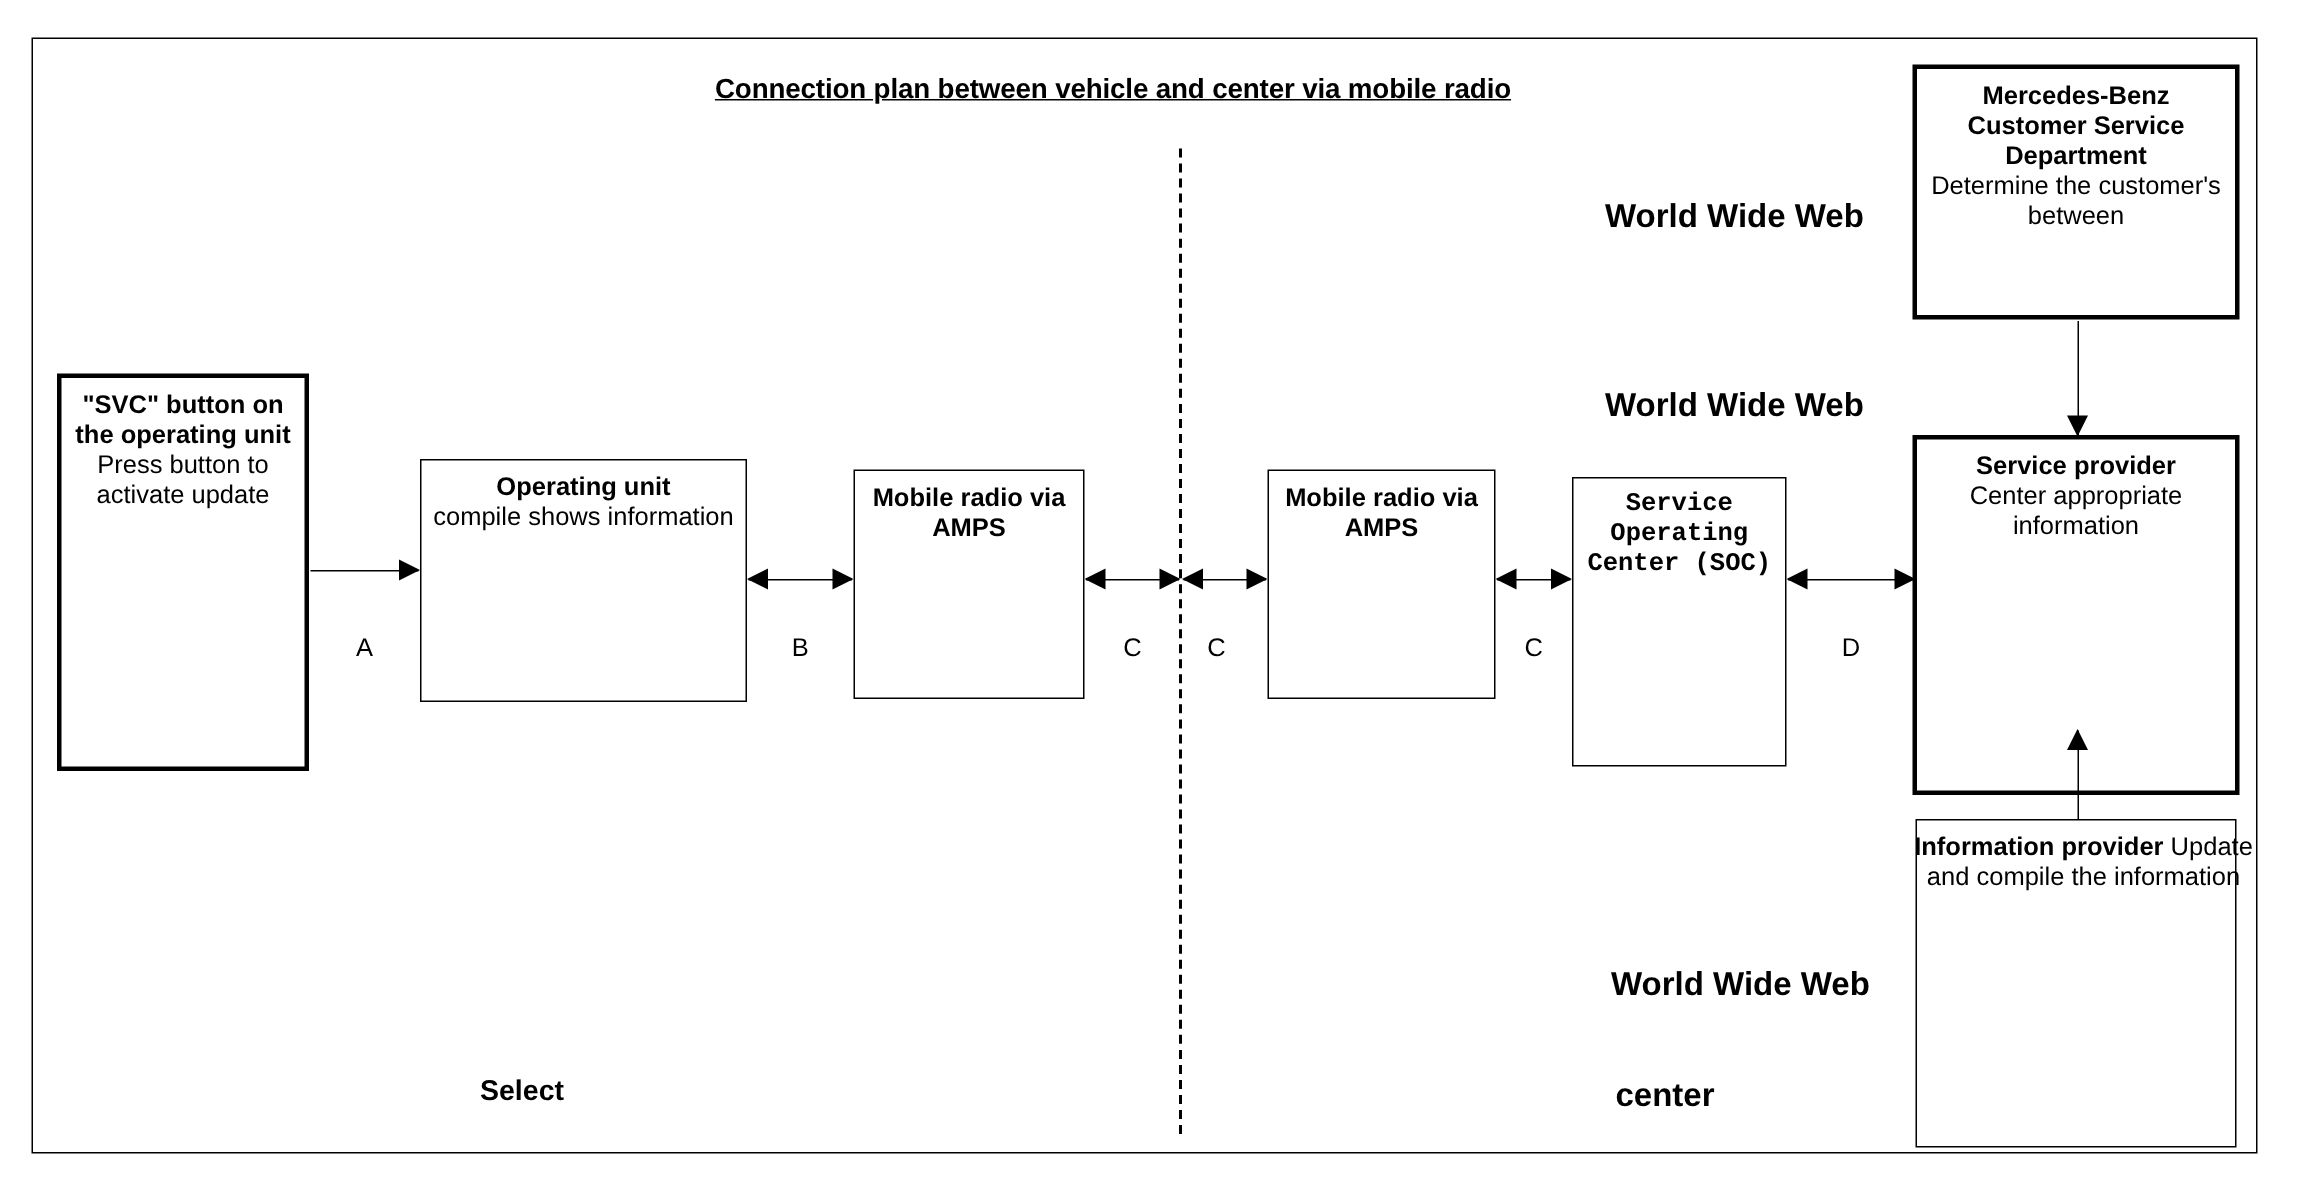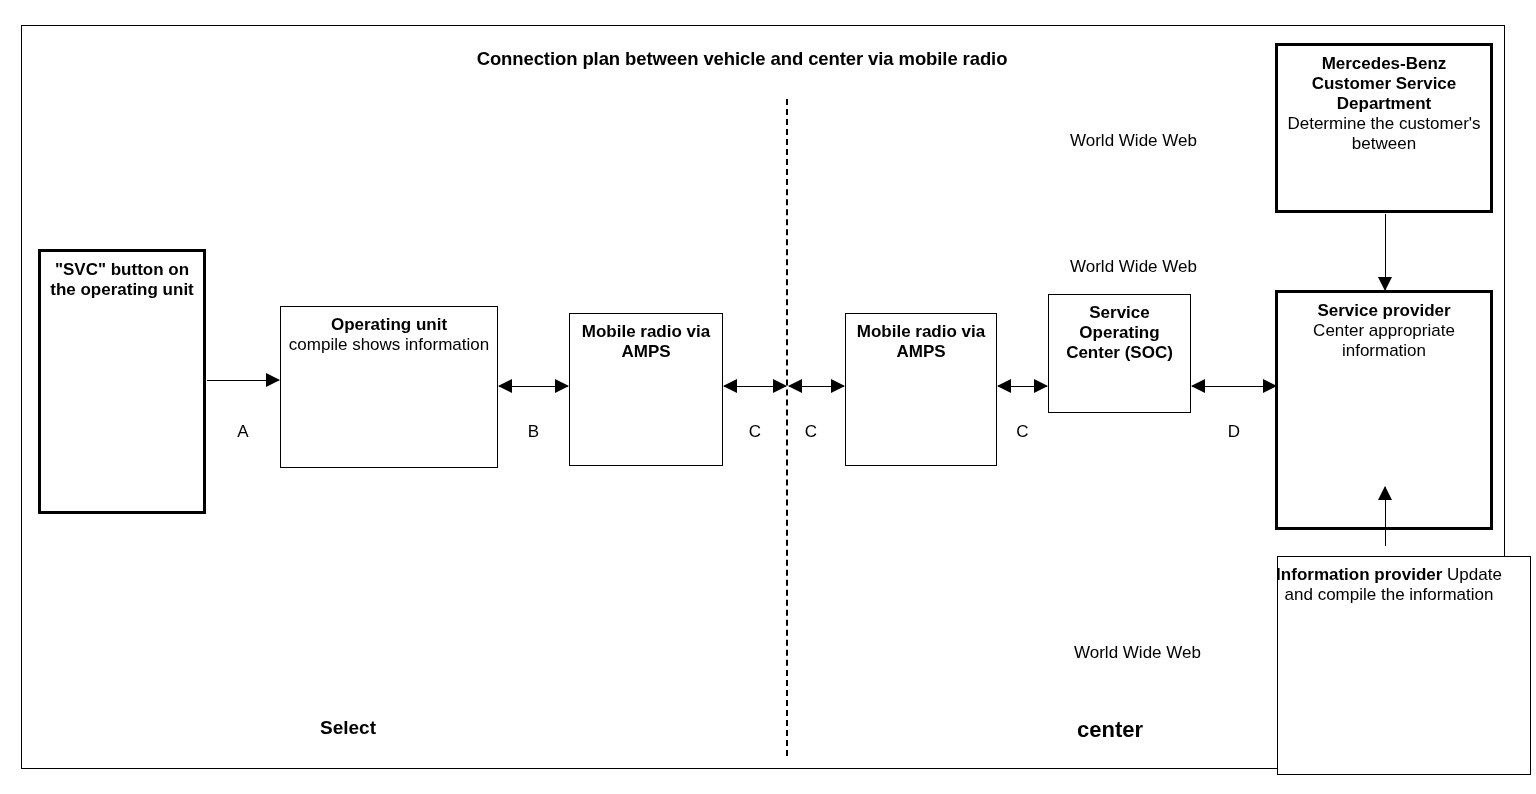--- a/index.html
+++ b/index.html
@@ -33,20 +33,21 @@
   
   .title {
     position: absolute;
     left: 0;
     top: 48px;
     width: 1484px;
     text-align: center;
     font-size: 18.5px;
     font-weight: bold;
     letter-spacing: -0.1px;
+    text-decoration: underline;
   }
 
   
   .divider {
     position: absolute;
     left: 786px;
     top: 99px;
     width: 0;
     height: 657px;
     border-left: 2.5px dashed #000;
@@ -67,24 +68,24 @@
   .box .hd { font-weight: bold; display: block; }
   .box .bd { font-weight: normal; display: block; }
   .box .inline-hd { font-weight: bold; }
   .box .inline-bd { font-weight: normal; }
 
   
   #box-svc         { left: 38px;   top: 249px; width: 168px; height: 265px; }
   #box-opunit      { left: 280px;  top: 306px; width: 218px; height: 162px; }
   #box-radio-left  { left: 569px;  top: 313px; width: 154px; height: 153px; }
   #box-radio-right { left: 845px;  top: 313px; width: 152px; height: 153px; }
-  #box-soc         { left: 1048px; top: 294px; width: 143px; height: 119px; }
+  #box-soc         { left: 1048px; top: 318px; width: 143px; height: 193px; font-family: Liberation Mono, monospace; }
   #box-mercedes    { left: 1275px; top: 43px;  width: 218px; height: 170px; }
   #box-provider    { left: 1275px; top: 290px; width: 218px; height: 240px; }
-  #box-infoprov    { left: 1277px; top: 546px; width: 254px; height: 219px; margin-top: 10px; }
+  #box-infoprov    { left: 1277px; top: 546px; width: 214px; height: 219px; }
 
   
   #box-infoprov .flow {
     display: block;
     width: 232px;
     margin-left: -9px;
   }
 
   
   .conn {
@@ -135,39 +136,40 @@
     height: 0;
     border-left: 7.5px solid transparent;
     border-right: 7.5px solid transparent;
   }
   .arrow-d { bottom: -1px; border-top: 14px solid #000; }
   .arrow-u { top: -1px;    border-bottom: 14px solid #000; }
 
   
   .annot {
     position: absolute;
-    font-size: 17px;
-    font-weight: normal;
+    font-size: 22px;
+    font-weight: bold;
     white-space: nowrap;
   }
   .annot.bold { font-weight: bold; }
 </style>
 </head>
 <body>
 
 <div id="canvas">
 
   <div class="frame"></div>
 
   <div class="title">Connection plan between vehicle and center via mobile radio</div>
 
   <div class="divider"></div>
 
   <div class="box thick" id="box-svc">
     <span class="hd">"SVC" button on the operating unit</span>
+    <span class="bd">Press button to activate update</span>
   </div>
 
   <div class="box" id="box-opunit">
     <span class="hd">Operating unit</span>
     <span class="bd">compile shows information</span>
   </div>
 
   <div class="box" id="box-radio-left">
     <span class="hd">Mobile radio via AMPS</span>
   </div>

